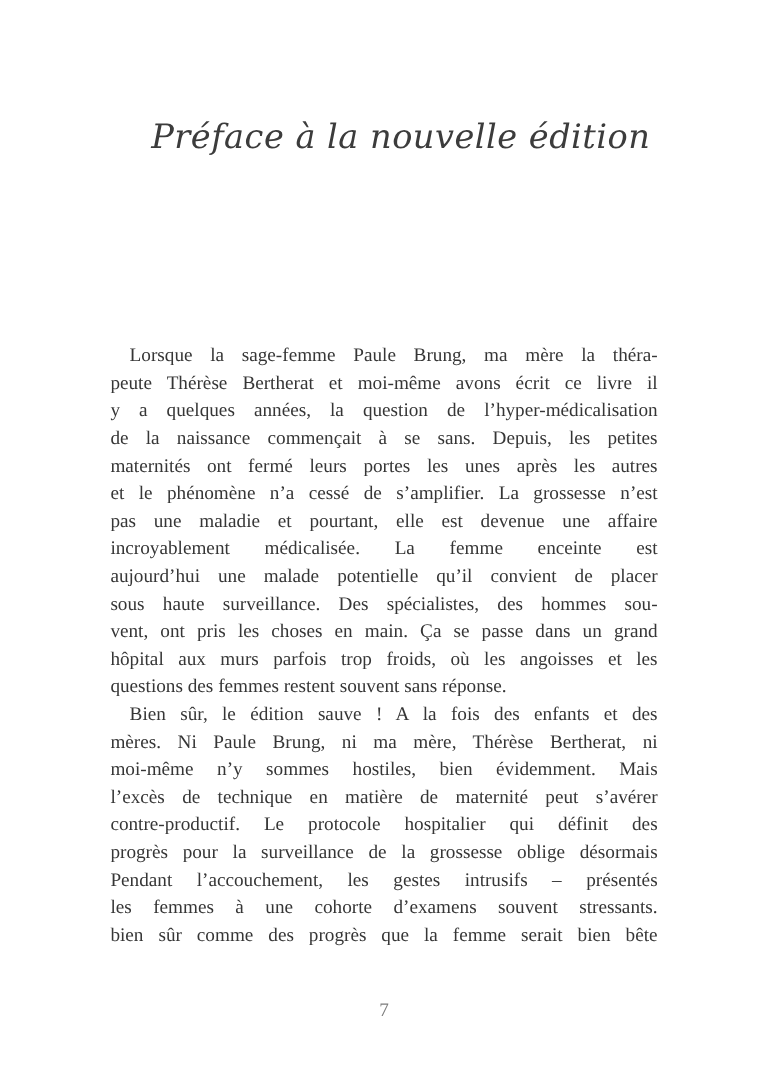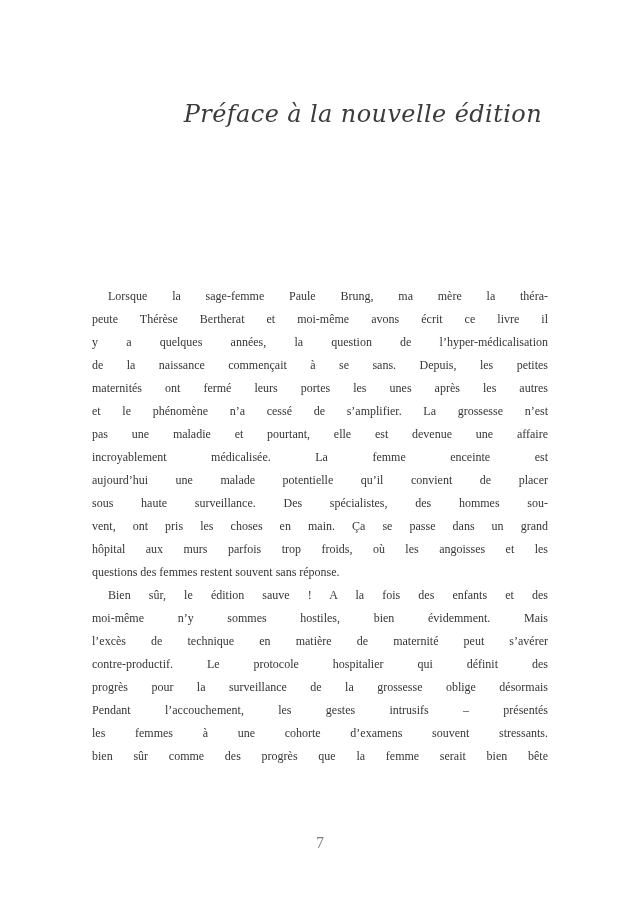--- a/index.html
+++ b/index.html
@@ -20,31 +20,31 @@
     top: 99px;
     left: 92px;
     width: 456px;
     margin: 0;
     box-sizing: border-box;
     padding-right: 6px;
     text-align: right;
     font-family: "DejaVu Serif", serif;
     font-style: italic;
     font-weight: 500;
-    font-size: 24px;
+    font-size: 28px;
     line-height: 30px;
     letter-spacing: 0.4px;
     color: #3c3c3c;
   }
   .body-text {
     position: absolute;
     top: 285px;
     left: 92px;
     width: 456px;
-    font-size: 12px;
+    font-size: 16px;
     line-height: 23px;
     color: #363636;
   }
   .line {
     text-align: justify;
     text-align-last: justify;
   }
   .line.indent {
     text-indent: 16px;
   }
@@ -76,20 +76,21 @@
       <div class="line">maternités ont fermé leurs portes les unes après les autres</div>
       <div class="line">et le phénomène n’a cessé de s’amplifier. La grossesse n’est</div>
       <div class="line">pas une maladie et pourtant, elle est devenue une affaire</div>
       <div class="line">incroyablement médicalisée. La femme enceinte est</div>
       <div class="line">aujourd’hui une malade potentielle qu’il convient de placer</div>
       <div class="line">sous haute surveillance. Des spécialistes, des hommes sou-</div>
       <div class="line">vent, ont pris les choses en main. Ça se passe dans un grand</div>
       <div class="line">hôpital aux murs parfois trop froids, où les angoisses et les</div>
       <div class="line para-end">questions des femmes restent souvent sans réponse.</div>
       <div class="line indent">Bien sûr, le édition sauve ! A la fois des enfants et des</div>
+      <div class="line">mères. Ni Paule Brung, ni ma mère, Thérèse Bertherat, ni</div>
       <div class="line">moi-même n’y sommes hostiles, bien évidemment. Mais</div>
       <div class="line">l’excès de technique en matière de maternité peut s’avérer</div>
       <div class="line">contre-productif. Le protocole hospitalier qui définit des</div>
       <div class="line">progrès pour la surveillance de la grossesse oblige désormais</div>
       <div class="line">Pendant l’accouchement, les gestes intrusifs – présentés</div>
       <div class="line">les femmes à une cohorte d’examens souvent stressants.</div>
       <div class="line">bien sûr comme des progrès que la femme serait bien bête</div>
     </div>
 
   <div class="folio">7</div>

